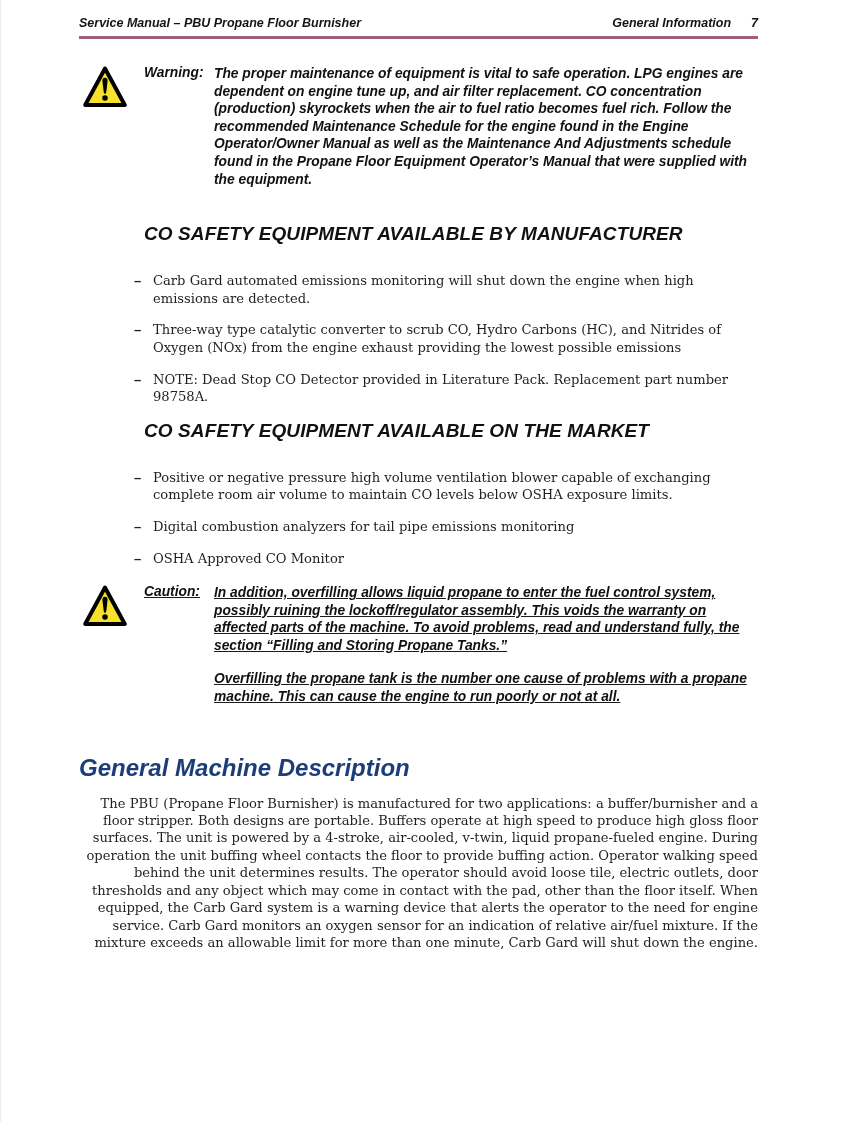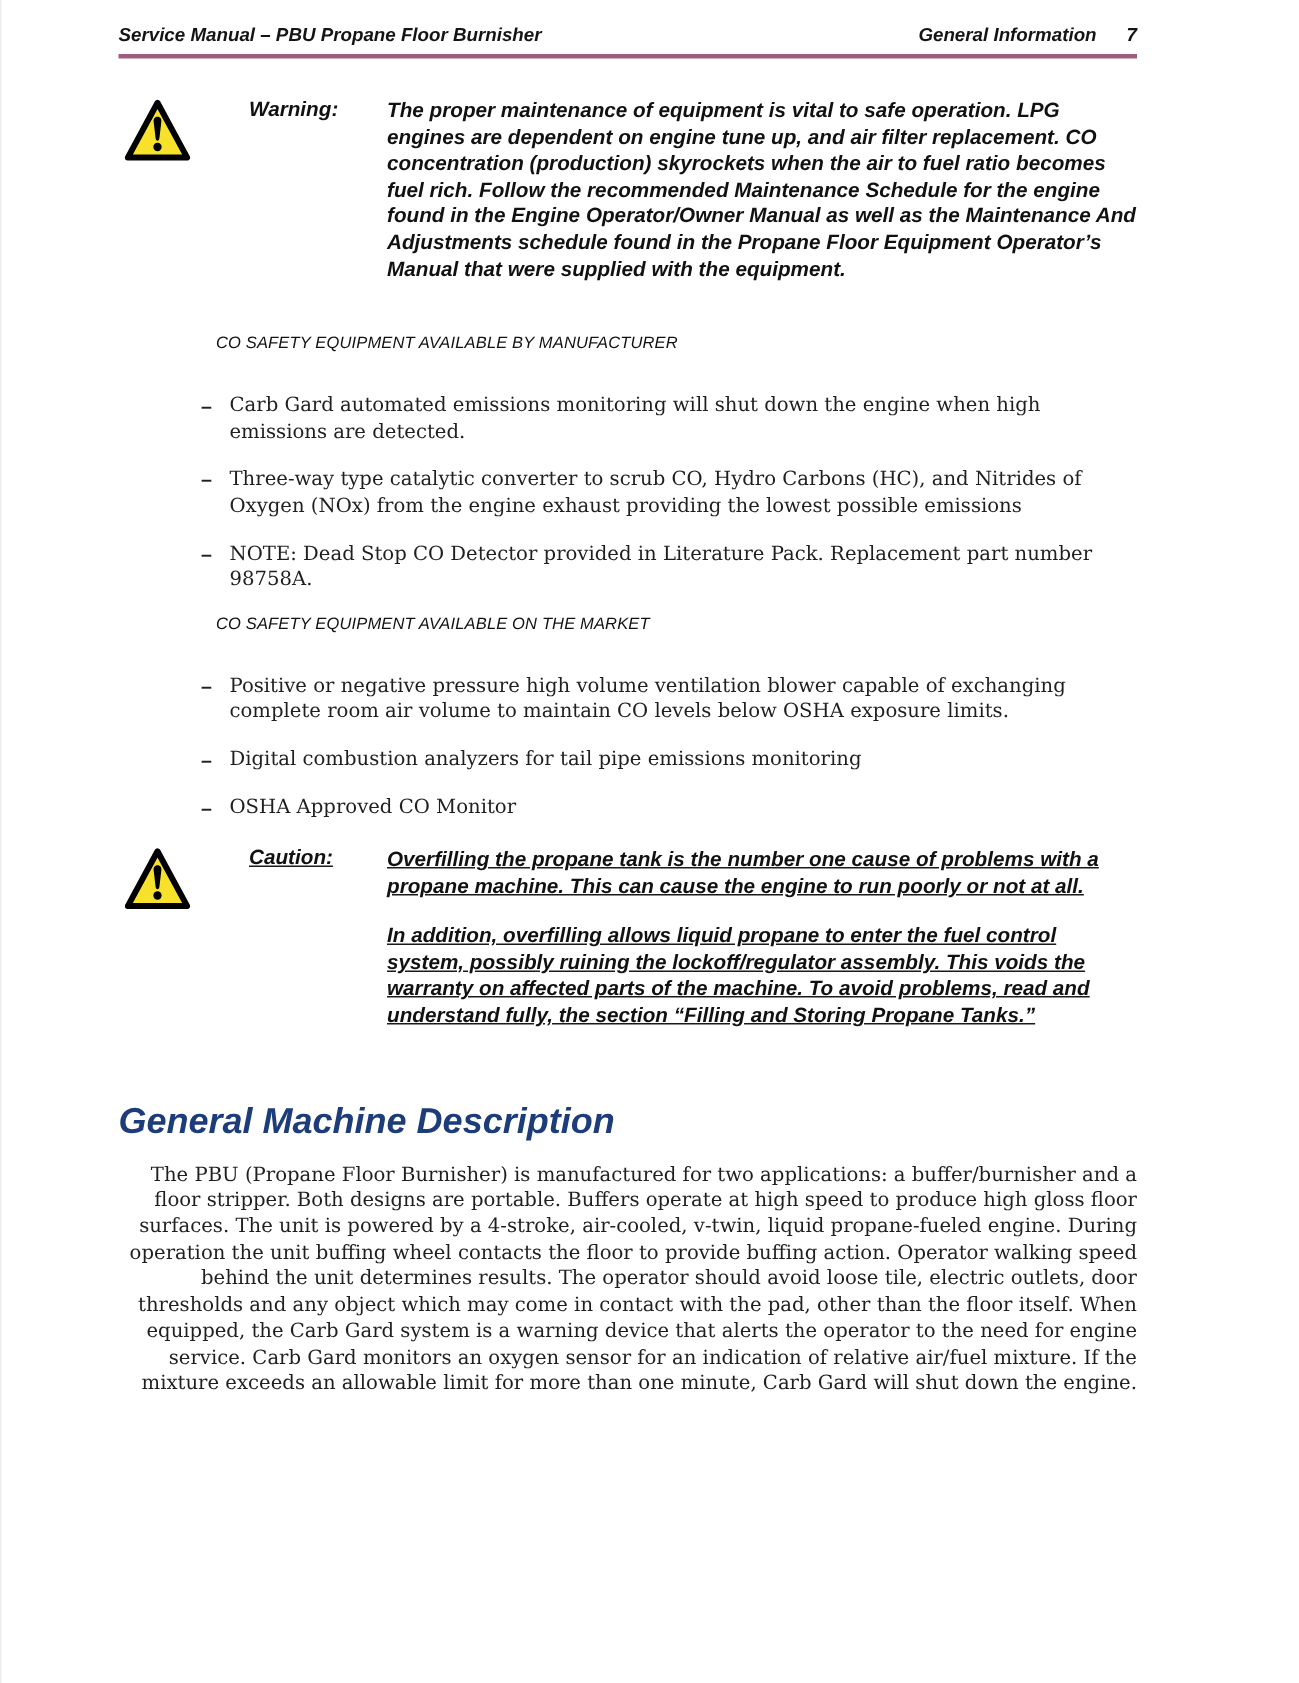--- a/index.html
+++ b/index.html
@@ -19,39 +19,39 @@
   }
   
   .header-row {
     display: flex; justify-content: space-between; align-items: baseline;
     font-weight: bold; font-style: italic; font-size: 12.5px; color: #141414;
   }
   .header-right { display: flex; gap: 20px; align-items: center; }
   .rule { height: 3px; background: #9d5f7d; margin-top: 6px; }
 
   
-  .notice { display: grid; grid-template-columns: 65px 70px 1fr; align-items: start; gap: 22px; }
+  .notice { display: grid; grid-template-columns: 65px 70px 1fr; align-items: start; }
   .notice.warning { margin-top: 23px; }
   .notice.caution { margin-top: 8px; text-decoration: underline; }
   .notice-icon { padding-left: 4px; }
   .notice-icon svg { width: 44px; height: 50px; display: block; }
   .notice-label {
     font-weight: bold; font-style: italic; font-size: 13.8px; color: #111;
     padding-top: 3px;
   }
   .notice-text {
     font-weight: bold; font-style: italic; font-size: 13.8px; line-height: 17.6px;
     color: #111; padding-top: 3px;
   }
   .notice-text .para + .para { margin-top: 16px; }
 
   
   .section-heading {
-    margin-left: 65px; font-weight: normal; font-style: italic;
-    font-size: 11px; color: #111; letter-spacing: 0.1px;
+    margin-left: 65px; font-weight: bold; font-style: italic;
+    font-size: 19px; color: #111; letter-spacing: 0.1px;
   }
   .heading-1 { margin-top: 35px; }
   .heading-2 { margin-top: 6px; }
   .bullets { list-style: none; margin-top: 27px; margin-left: 55px; margin-right: 8px; }
   .bullet {
     display: flex; margin-bottom: 14px;
     font-family: "DejaVu Serif", serif; font-size: 13.1px; line-height: 17.6px; color: #1f1f1f;
   }
   .bullet .dash { width: 19px; flex: none; font-weight: bold; font-family: "Liberation Sans", sans-serif; }
 
@@ -127,21 +127,21 @@
   <div class="notice caution">
     <div class="notice-icon">
       <svg viewBox="0 0 100 96" aria-hidden="true">
         <path d="M50 6 L95 89 L5 89 Z" fill="#f8e12b" stroke="#000000" stroke-width="9" stroke-linejoin="round"></path>
         <path d="M50 27 C45.5 27 43.6 30.5 44.2 35 L47 59 C47.3 62 48.4 63.6 50 63.6 C51.6 63.6 52.7 62 53 59 L55.8 35 C56.4 30.5 54.5 27 50 27 Z" fill="#000000"></path>
         <circle cx="50" cy="73" r="6.3" fill="#000000"></circle>
       </svg>
     </div>
     <div class="notice-label">Caution:</div>
     <div class="notice-text">
+      <div class="para">In addition, overfilling allows liquid propane to enter the fuel control system, possibly ruining the lockoff/regulator assembly.  This voids the warranty on affected parts of the machine. To avoid problems, read and understand fully, the section “Filling and Storing Propane Tanks.”</div>
       <div class="para">Overfilling the propane tank is the number one cause of problems with a propane machine.  This can cause the engine to run poorly or not at all.</div>
-      <div class="para">In addition, overfilling allows liquid propane to enter the fuel control system, possibly ruining the lockoff/regulator assembly.  This voids the warranty on affected parts of the machine. To avoid problems, read and understand fully, the section “Filling and Storing Propane Tanks.”</div>
     </div>
   </div>
 
   <div class="desc-title">General Machine Description</div>
   <p class="desc-body">The PBU (Propane Floor Burnisher) is manufactured for two applications: a buffer/burnisher and a floor stripper. Both designs are portable. Buffers operate at high speed to produce high gloss floor surfaces. The unit is powered by a 4-stroke, air-cooled, v-twin, liquid propane-fueled engine. During operation the unit buffing wheel contacts the floor to provide buffing action. Operator walking speed behind the unit determines results. The operator should avoid loose tile, electric outlets, door thresholds and any object which may come in contact with the pad, other than the floor itself. When equipped, the Carb Gard system is a warning device that alerts the operator to the need for engine service. Carb Gard monitors an oxygen sensor for an indication of relative air/fuel mixture. If the mixture exceeds an allowable limit for more than one minute, Carb Gard will shut down the engine.</p>
 
 </div>
 
 </body></html>

